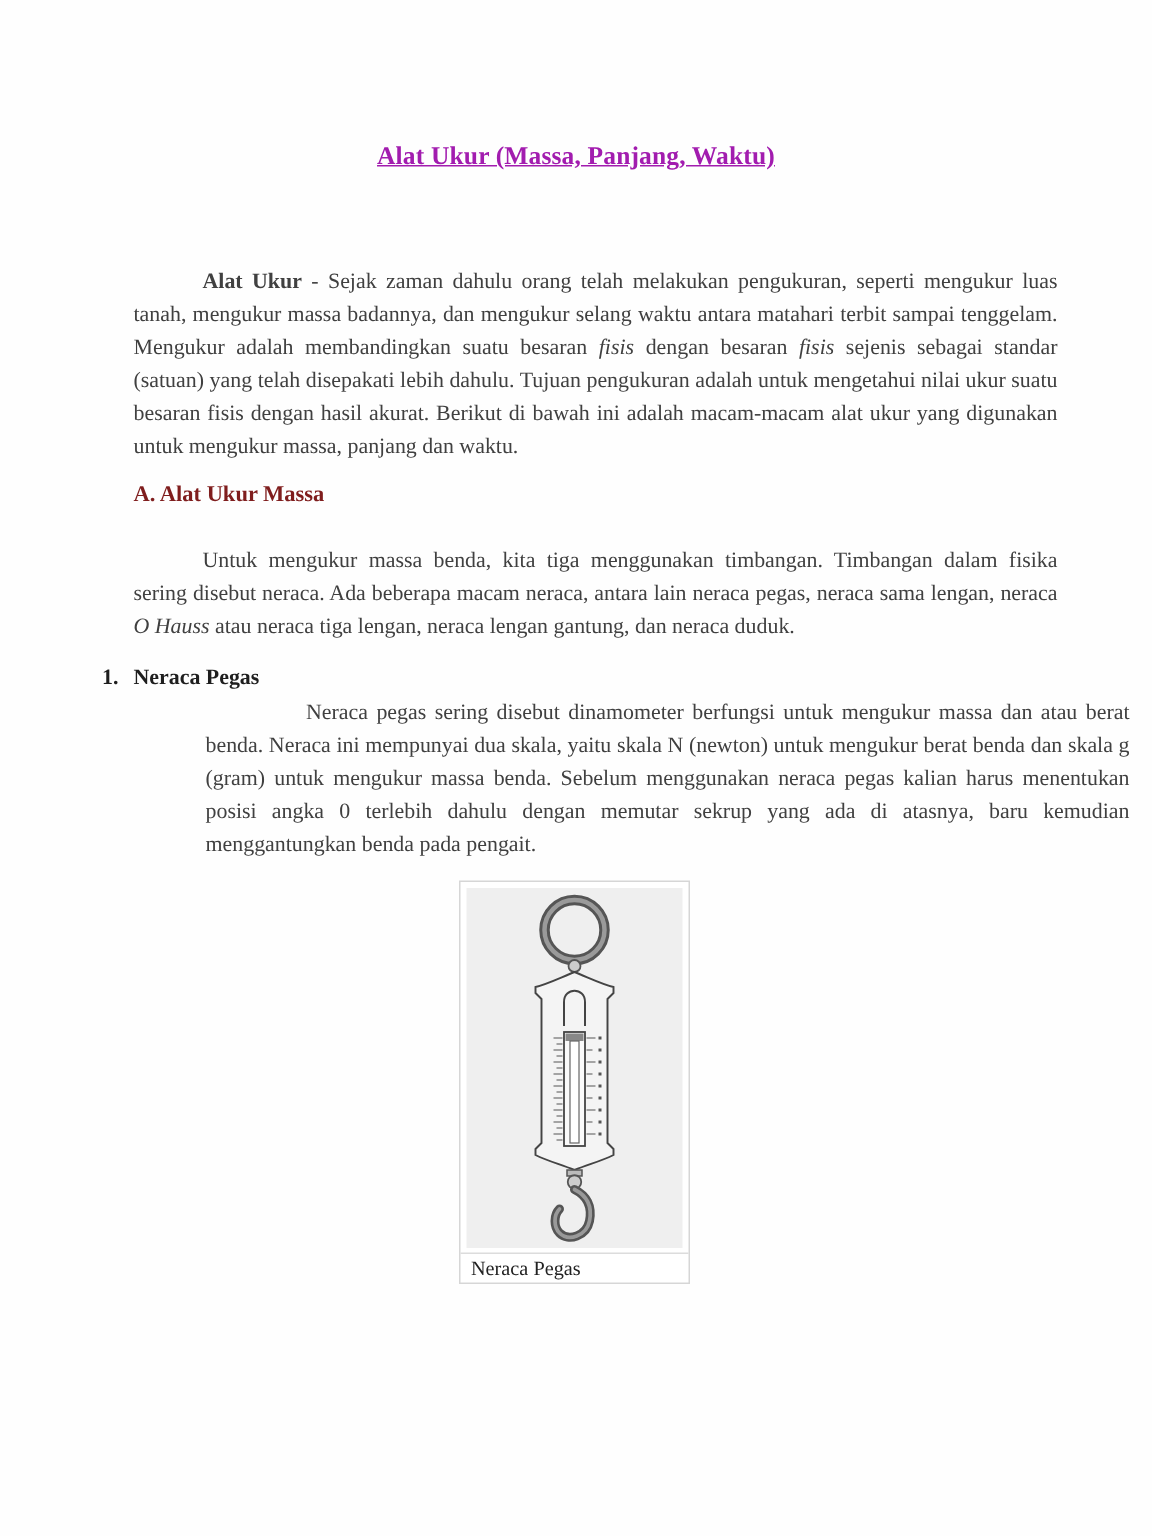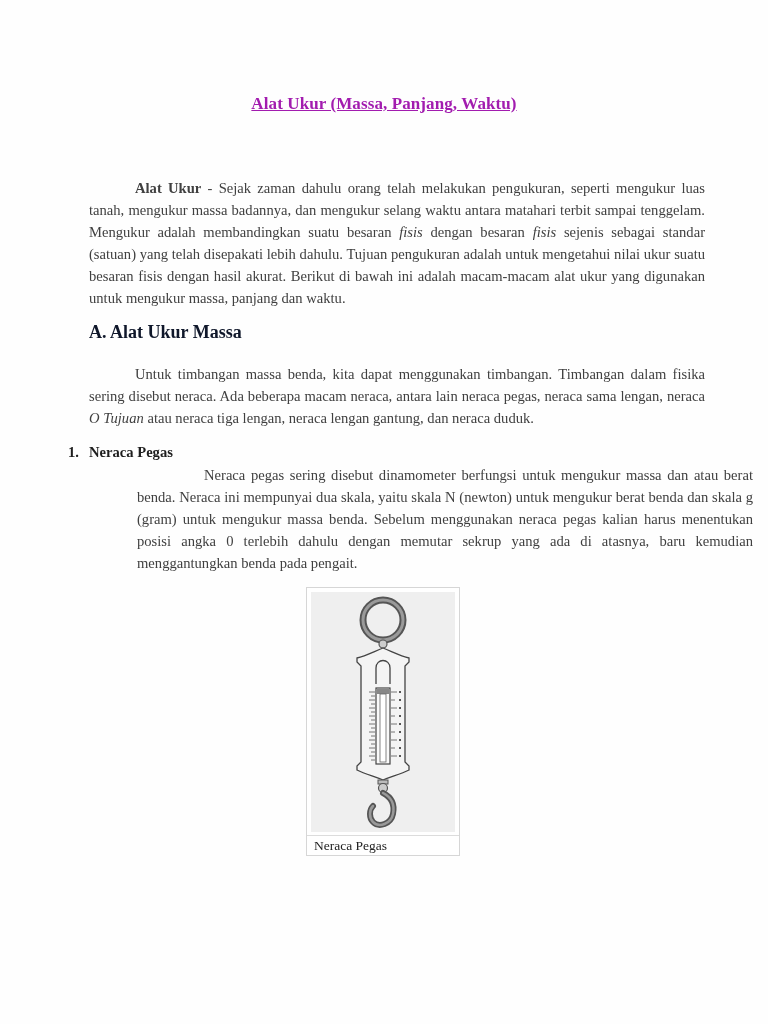--- a/index.html
+++ b/index.html
@@ -12,21 +12,21 @@
     position: absolute; left: 0; top: 94px; width: 768px; text-align: center;
     font-size: 17px; font-weight: bold; color: #a21caf; text-decoration: underline;
     letter-spacing: 0.1px;
   }
   .para {
     position: absolute; left: 89px; width: 616px;
     font-size: 14.6px; line-height: 22px; text-align: justify; color: #404040;
   }
   .para .indent { display: inline-block; width: 46px; }
   .p1 { top: 177px; }
-  .heading-a { position: absolute; left: 89px; top: 322px; font-size: 18px; font-weight: bold; color: #0f172a; }
+  .heading-a { position: absolute; left: 89px; top: 322px; font-size: 15px; font-weight: bold; color: #7f1d1d; }
   .p2 { top: 363px; }
   .list-item { position: absolute; left: 68px; top: 444px; font-size: 14.6px; color: #1e1e1e; font-weight: bold; }
   .list-item .num { display: inline-block; width: 21px; }
   .p3 { position: absolute; left: 89px; top: 464px; width: 616px; margin-left: 48px; }
   .figure {
     position: absolute; left: 306px; top: 587px; width: 154px; height: 269px;
     border: 1px solid #d6d6d6; background: #fff; box-sizing: border-box;
   }
   .figure .img-area {
     position: absolute; left: 4px; top: 4px; width: 144px; height: 240px; background: #efefef;
@@ -44,21 +44,21 @@
 
   <div class="title">Alat Ukur (Massa, Panjang, Waktu)</div>
 
   <div class="para p1">
     <span class="indent"></span><b>Alat Ukur</b><span> - Sejak zaman dahulu orang telah melakukan pengukuran, seperti mengukur luas tanah, mengukur massa badannya, dan mengukur selang waktu antara matahari terbit sampai tenggelam. Mengukur adalah membandingkan suatu besaran </span><i>fisis</i><span> dengan besaran </span><i>fisis</i><span> sejenis sebagai standar (satuan) yang telah disepakati lebih dahulu. Tujuan pengukuran adalah untuk mengetahui nilai ukur suatu besaran fisis dengan hasil akurat. Berikut di bawah ini adalah macam-macam alat ukur yang digunakan untuk mengukur massa, panjang dan waktu.</span>
   </div>
 
   <div class="heading-a">A. Alat Ukur Massa</div>
 
   <div class="para p2">
-    <span class="indent"></span><span>Untuk timbangan massa benda, kita dapat menggunakan timbangan. Timbangan dalam fisika sering disebut neraca. Ada beberapa macam neraca, antara lain neraca pegas, neraca sama lengan, neraca </span><i>O Tujuan</i><span> atau neraca tiga lengan, neraca lengan gantung, dan neraca duduk.</span>
+    <span class="indent"></span><span>Untuk mengukur massa benda, kita tiga menggunakan timbangan. Timbangan dalam fisika sering disebut neraca. Ada beberapa macam neraca, antara lain neraca pegas, neraca sama lengan, neraca </span><i>O Hauss</i><span> atau neraca tiga lengan, neraca lengan gantung, dan neraca duduk.</span>
   </div>
 
   <div class="list-item">
     <span class="num">1.</span><span>Neraca Pegas</span>
   </div>
 
   <div class="para p3">
     <span class="indent" style="width:67px"></span><span>Neraca pegas sering disebut dinamometer berfungsi untuk mengukur massa dan atau berat benda. Neraca ini mempunyai dua skala, yaitu skala N (newton) untuk mengukur berat benda dan skala g (gram) untuk mengukur massa benda. Sebelum menggunakan neraca pegas kalian harus menentukan posisi angka 0 terlebih dahulu dengan memutar sekrup yang ada di atasnya, baru kemudian menggantungkan benda pada pengait.</span>
   </div>
 

